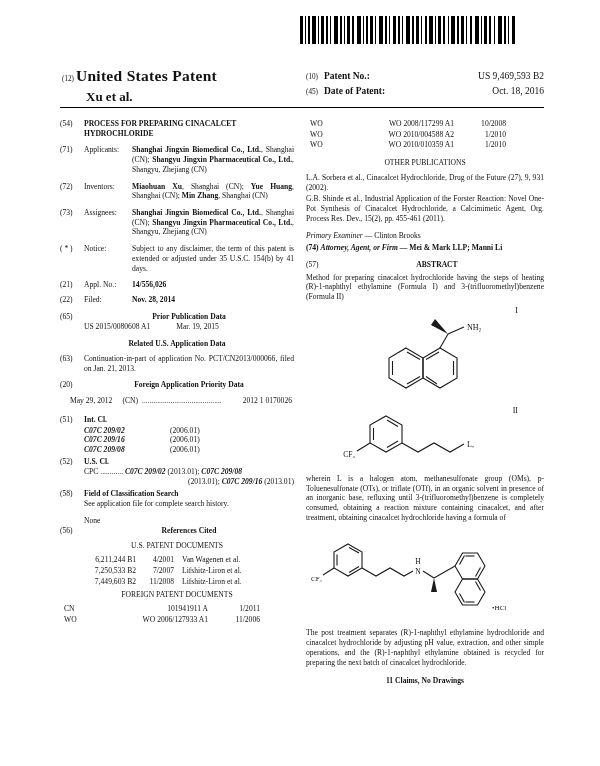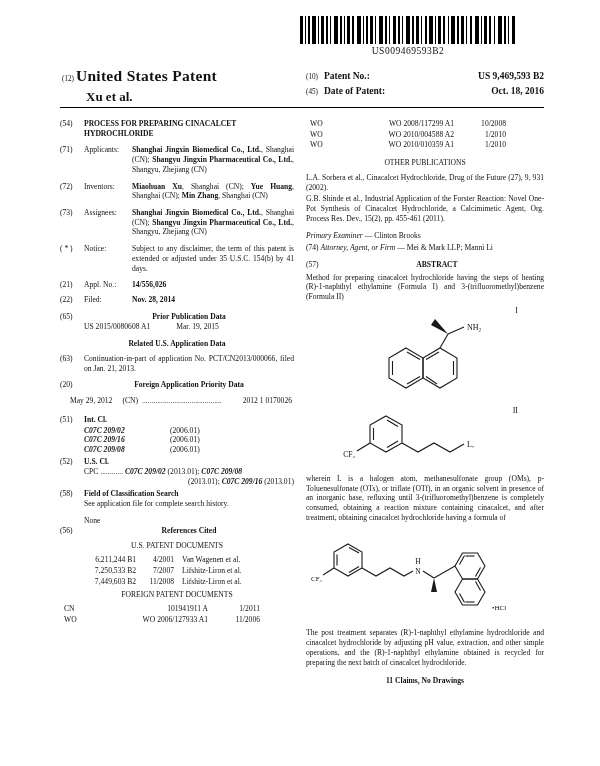--- a/index.html
+++ b/index.html
@@ -21,21 +21,21 @@
 
   
   .h-left  { position:absolute; left:62px; top:66px; }
   .knum { font-size:7.2px; }
   .ptitle { font-size:15.5px; font-weight:bold; letter-spacing:0.3px; }
   .pauthor { font-size:13px; font-weight:bold; margin:3px 0 0 24px; }
   .h-right { position:absolute; left:306px; top:70px; width:238px; }
   .hr-row { display:flex; align-items:baseline; margin-bottom:3px; }
   .hr-row .knum { flex:0 0 18px; }
   .hr-label { font-size:9.5px; font-weight:bold; }
-  .hr-value { font-size:9.5px; font-weight:bold; margin-left:auto; }
+  .hr-value { font-size:9.5px; font-weight:normal; margin-left:auto; }
   .rule { position:absolute; left:60px; width:484px; top:107px; border-top:1.6px solid #000; }
 
   
   .col { position:absolute; top:119px; }
   .col-left  { left:60px;  width:234px; }
   .col-right { left:306px; width:238px; }
 
   .fr { display:flex; margin-bottom:7px; }
   .fnum { flex:0 0 24px; }
   .flabel { flex:0 0 48px; }
@@ -63,21 +63,21 @@
   .udr .c2 { flex:0 0 38px; text-align:right; }
   .udr .c3 { flex:1; padding-left:8px; }
 
   .fdr { display:flex; margin-bottom:1px; padding-left:4px; }
   .fdr .c1 { flex:0 0 34px; }
   .fdr .c2 { flex:0 0 110px; text-align:right; }
   .fdr .c3 { flex:0 0 52px; text-align:right; }
 
   .para { text-align:justify; margin-bottom:2px; }
   .mb8 { margin-bottom:8px; }
-  .mb5 { margin-bottom:7px; }
+  .mb5 { margin-bottom:7px;font-weight:bold; }
 
   .figure { position:relative; margin:4px 0; }
   .roman { position:absolute; right:26px; top:0; font-size:8px; }
   .figure svg { display:block; }
   svg text { font-family:"Liberation Serif", serif; fill:#121212; }
   .struct line, .struct polyline, .struct polygon.ring { stroke:#1a1a1a; stroke-width:1.1; fill:none; }
   .struct polygon.wedge { fill:#1a1a1a; stroke:none; }
 
   .claims-line { text-align:center; font-weight:bold; margin-top:9px; }
 </style>
@@ -132,21 +132,20 @@
         <rect x="181" y="0" width="1" height="28"></rect>
           <rect x="184" y="0" width="3" height="28"></rect>
         <rect x="189" y="0" width="2" height="28"></rect>
           <rect x="194" y="0" width="1" height="28"></rect>
         <rect x="198" y="0" width="4" height="28"></rect>
           <rect x="204" y="0" width="2" height="28"></rect>
         <rect x="208" y="0" width="1" height="28"></rect>
           <rect x="212" y="0" width="3" height="28"></rect>
       </g>
     </svg>
-    <div class="barcode-text">US009469593B2</div>
   </div>
 
   <div class="h-left">
     <div>
       <span class="knum">(12)</span>
       <span class="ptitle">United States Patent</span>
     </div>
     <div class="pauthor">Xu et al.</div>
   </div>
   <div class="h-right">

